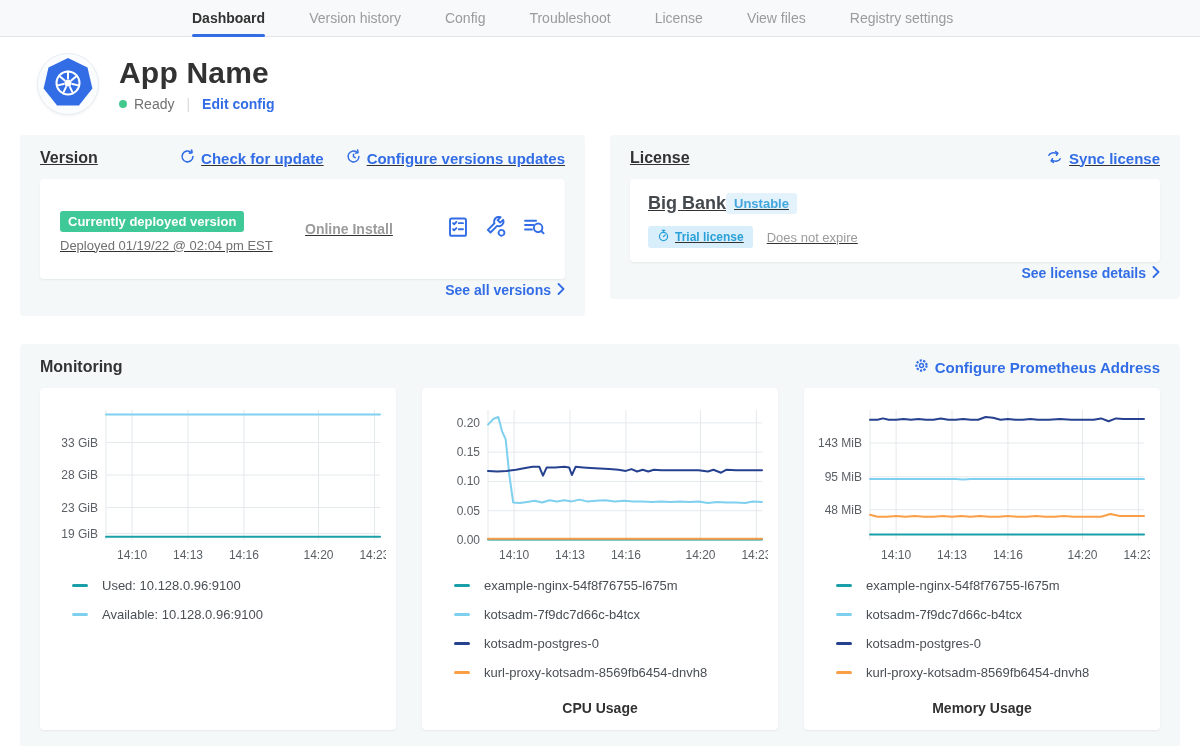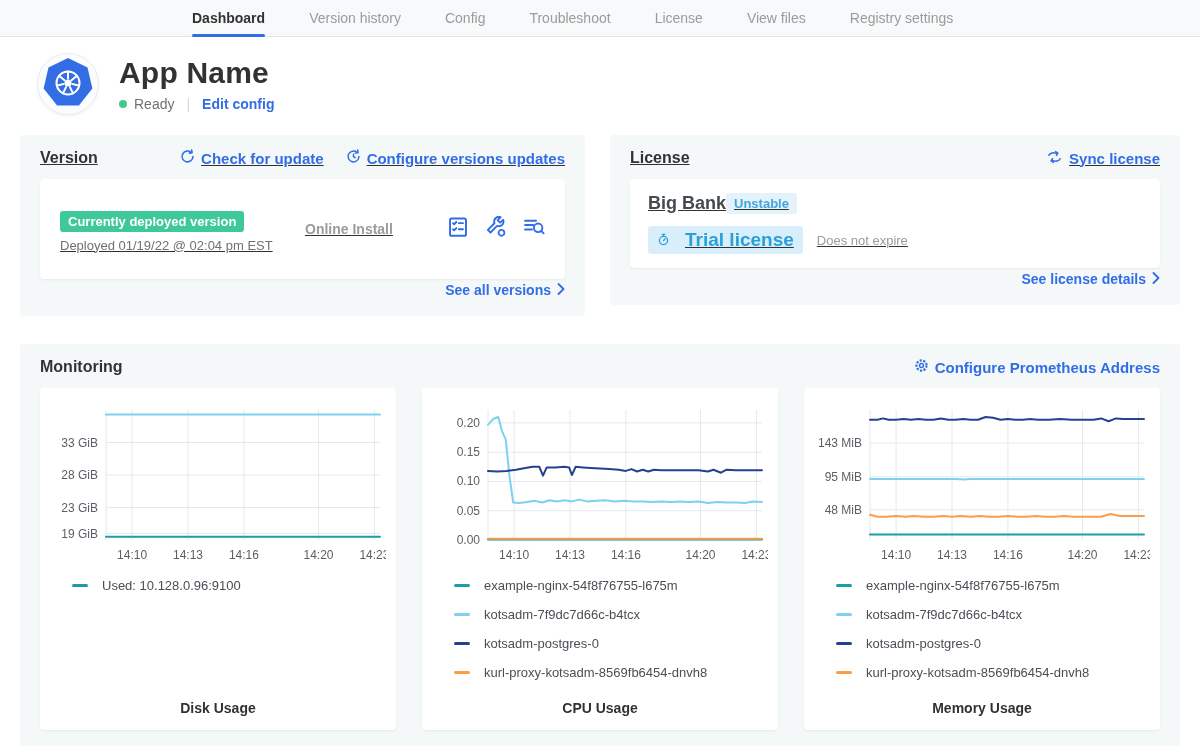--- a/index.html
+++ b/index.html
@@ -53,21 +53,21 @@
   .ver-actions { display:flex; gap:16px; color:#326de6; }
   .see-link { margin-top:3px; font-size:14px;text-align:right; }
 
   .license-panel { width:570px; }
   .license-card { padding:14px 18px; }
   .lic-name-row { display:flex; align-items:center; }
   .lic-name { font-size:18px; font-weight:700; color:#44494e; }
   .blue-badge { font-size:13px; font-weight:700; color:#43a5dc; background:#e3f2fb;
     border-radius:3px; padding:3px 8px; }
   .lic-meta-row { display:flex; align-items:center; gap:14px; margin-top:12px; }
-  .trial-badge { display:inline-flex; align-items:center; gap:15px; font-size:19px; font-weight:700;
+  .trial-badge { display:inline-flex; align-items:center; gap:5px; font-size:12px; font-weight:700;
     color:#2aa0d8; background:#d9eefb; border-radius:3px; padding:3px 9px; }
   .expires { font-size:13px; color:#9b9b9b; }
 
   
   .monitoring-panel { margin-top:28px; padding-bottom:22px; }
   .charts-row { display:flex; gap:26px; }
   .chart-card { width:356px; height:342px; background:#fff; border-radius:4px;
     box-shadow:0 1px 2px rgba(50,60,70,.08); padding:12px 10px 14px 10px;
     display:flex; flex-direction:column; }
   .chart-plot svg { display:block; }
@@ -284,22 +284,25 @@
               <text x="48" y="137.5" text-anchor="end" font-size="12" fill="#5a5f65">19 GiB</text>
               <polyline points="56.0,136.8 330.0,136.8" fill="none" stroke="#1a9fa8" stroke-width="2" stroke-linejoin="round" stroke-linecap="round"></polyline>
               <polyline points="56.0,14.6 330.0,14.6" fill="none" stroke="#7fd0ef" stroke-width="2" stroke-linejoin="round" stroke-linecap="round"></polyline>
             </svg>
           </div>
         <div class="legend" data-interactable="false">
             <div class="legend-row" data-interactable="false">
               <span class="swatch" data-interactable="false" style="background: rgb(26, 159, 168);"></span>
               <span class="legend-label" data-interactable="false">Used: 10.128.0.96:9100</span>
             </div>
-          </div>
-        <div class="chart-title" data-interactable="false">Disk Usage</div>
+            <div class="legend-row" data-interactable="false">
+              <span class="swatch" data-interactable="false" style="background: rgb(127, 208, 239);"></span>
+              <span class="legend-label" data-interactable="false">Available: 10.128.0.96:9100</span>
+            </div>
+          </div>
       </div>
       <div class="chart-card" data-interactable="false">
         <div class="chart-plot" data-interactable="false">
             <svg viewBox="0 0 336 172" width="336" height="172">
               <line x1="56" y1="10" x2="56" y2="140" stroke="#e4e9ec"></line>
               <line x1="82.0952380952381" y1="10" x2="82.0952380952381" y2="140" stroke="#e4e9ec"></line>
               <text x="82.0952380952381" y="159" text-anchor="middle" font-size="12" fill="#5a5f65">14:10</text>
               <line x1="138.01360544217687" y1="10" x2="138.01360544217687" y2="140" stroke="#e4e9ec"></line>
               <text x="138.01360544217687" y="159" text-anchor="middle" font-size="12" fill="#5a5f65">14:13</text>
               <line x1="193.93197278911563" y1="10" x2="193.93197278911563" y2="140" stroke="#e4e9ec"></line>

